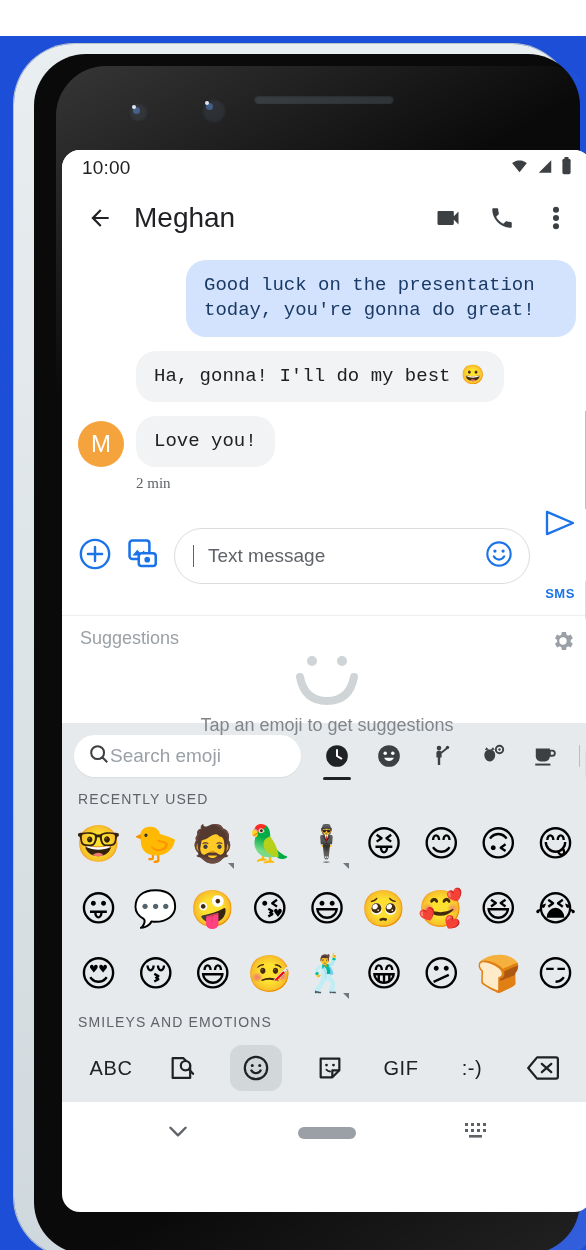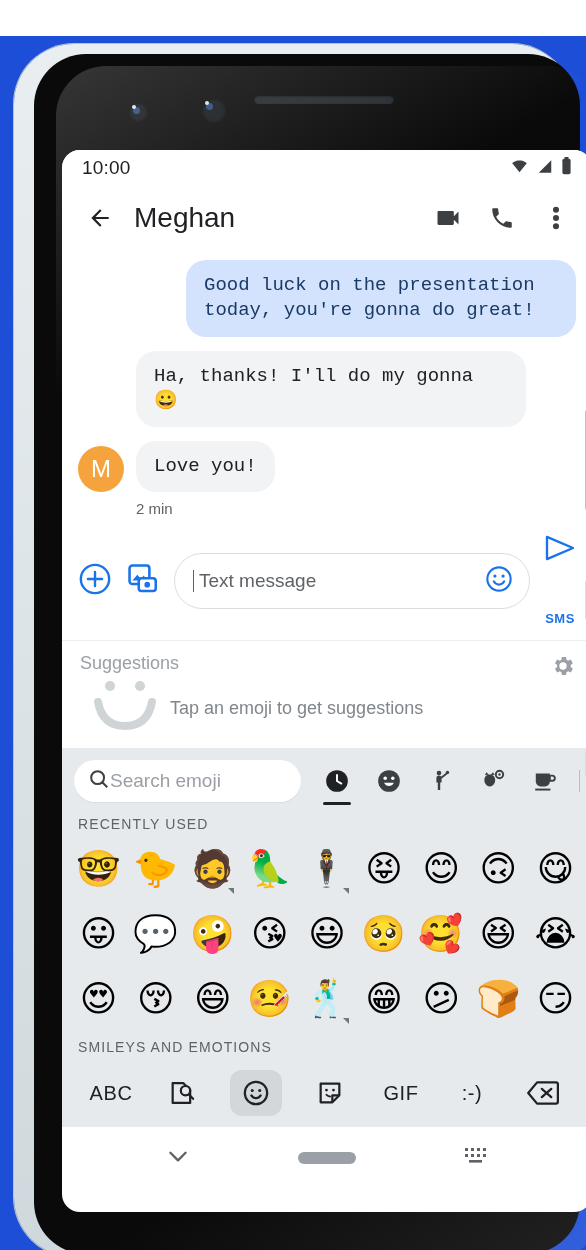--- a/index.html
+++ b/index.html
@@ -68,38 +68,38 @@
   .row { display:flex; margin-bottom:14px; align-items:flex-end; }
   .row.out { justify-content:flex-end; }
   .bubble { max-width:390px; border-radius:20px; padding:13px 18px;
             font-size:19px; line-height:1.33;font-family:Liberation Mono, monospace; }
   .bubble.out { background:#d3e3fd; color:#1a3a66; border-bottom-right-radius:20px; }
   .bubble.in  { background:#f1f3f4; color:#202124; }
   .avatar { width:46px; height:46px; border-radius:50%; background:#f5a33c;
             color:#fff; font-size:24px; display:flex; align-items:center;
             justify-content:center; margin-right:12px; flex:0 0 auto; }
   .spacer46 { width:46px; margin-right:12px; flex:0 0 auto; }
-  .stamp { font-size:15px; color:#5f6368; margin:-6px 0 6px 58px; }
+  .stamp { font-size:15px; color:#5f6368; margin:-6px 0 6px 58px;font-family:Liberation Serif, serif; }
 
   
   .compose { display:flex; align-items:center; gap:14px;
              padding:8px 16px 14px 16px; background:#fff; }
   .composefield { flex:1; height:56px; border:1px solid #dadce0; border-radius:28px;
                   display:flex; align-items:center; padding:0 16px 0 18px; gap:10px; }
   .composefield .ph { flex:1; font-size:19px; color:#5f6368;
-                      border-left:1.5px solid #5f6368; padding-left:5px; }
+                      border-left:1.5px solid #5f6368; padding-left:14px; }
   .sendwrap { display:flex; flex-direction:column; align-items:center;gap:48px; }
   .sendwrap .sms { font-size:13px; color:#1a73e8; font-weight:bold; letter-spacing:.5px; margin-top:-2px;}
 
   
   .suggestions { background:#fff; border-top:1px solid #eceff1; padding:12px 18px 14px 18px;
                  position:relative; height:108px; }
   .sug-head { font-size:18px; color:#9aa0a6; }
   .gear { position:absolute; right:16px; top:12px; }
-  .sug-body { display:flex; flex-direction:row; align-items:center; margin-top:2px; }
+  .sug-body { display:flex; flex-direction:column; align-items:center; margin-top:2px; }
   .sug-text { font-size:18px; color:#80868b; margin-top:2px; }
 
   
   .kb { background:#e6eaec; }
   .kb-top { display:flex; align-items:center; padding:10px 12px 4px 12px; gap:6px; }
   .searchbox { width:268px; height:42px; background:#fff; border-radius:21px;
                display:flex; align-items:center; padding:0 14px; 
                box-shadow:0 1px 1px rgba(0,0,0,.06); }
   .searchbox .ph { font-size:19px; color:#9aa0a6; }
   .tabs { display:flex; align-items:center; gap:8px; margin-left:8px; }
@@ -212,21 +212,21 @@
             </div>
           </div>
         </div>
 
         <div class="convo">
           <div class="row out">
             <div class="bubble out">Good luck on the presentation today, you're gonna do great!</div>
           </div>
           <div class="row">
             <div class="spacer46"></div>
-            <div class="bubble in">Ha, thanks! I'll do my gonna 😀</div>
+            <div class="bubble in">Ha, gonna! I'll do my best 😀</div>
           </div>
           <div class="row">
             <div class="avatar">M</div>
             <div class="bubble in">Love you!</div>
           </div>
           <div class="stamp">2 min</div>
         </div>
 
         <div class="compose">
           <div>

